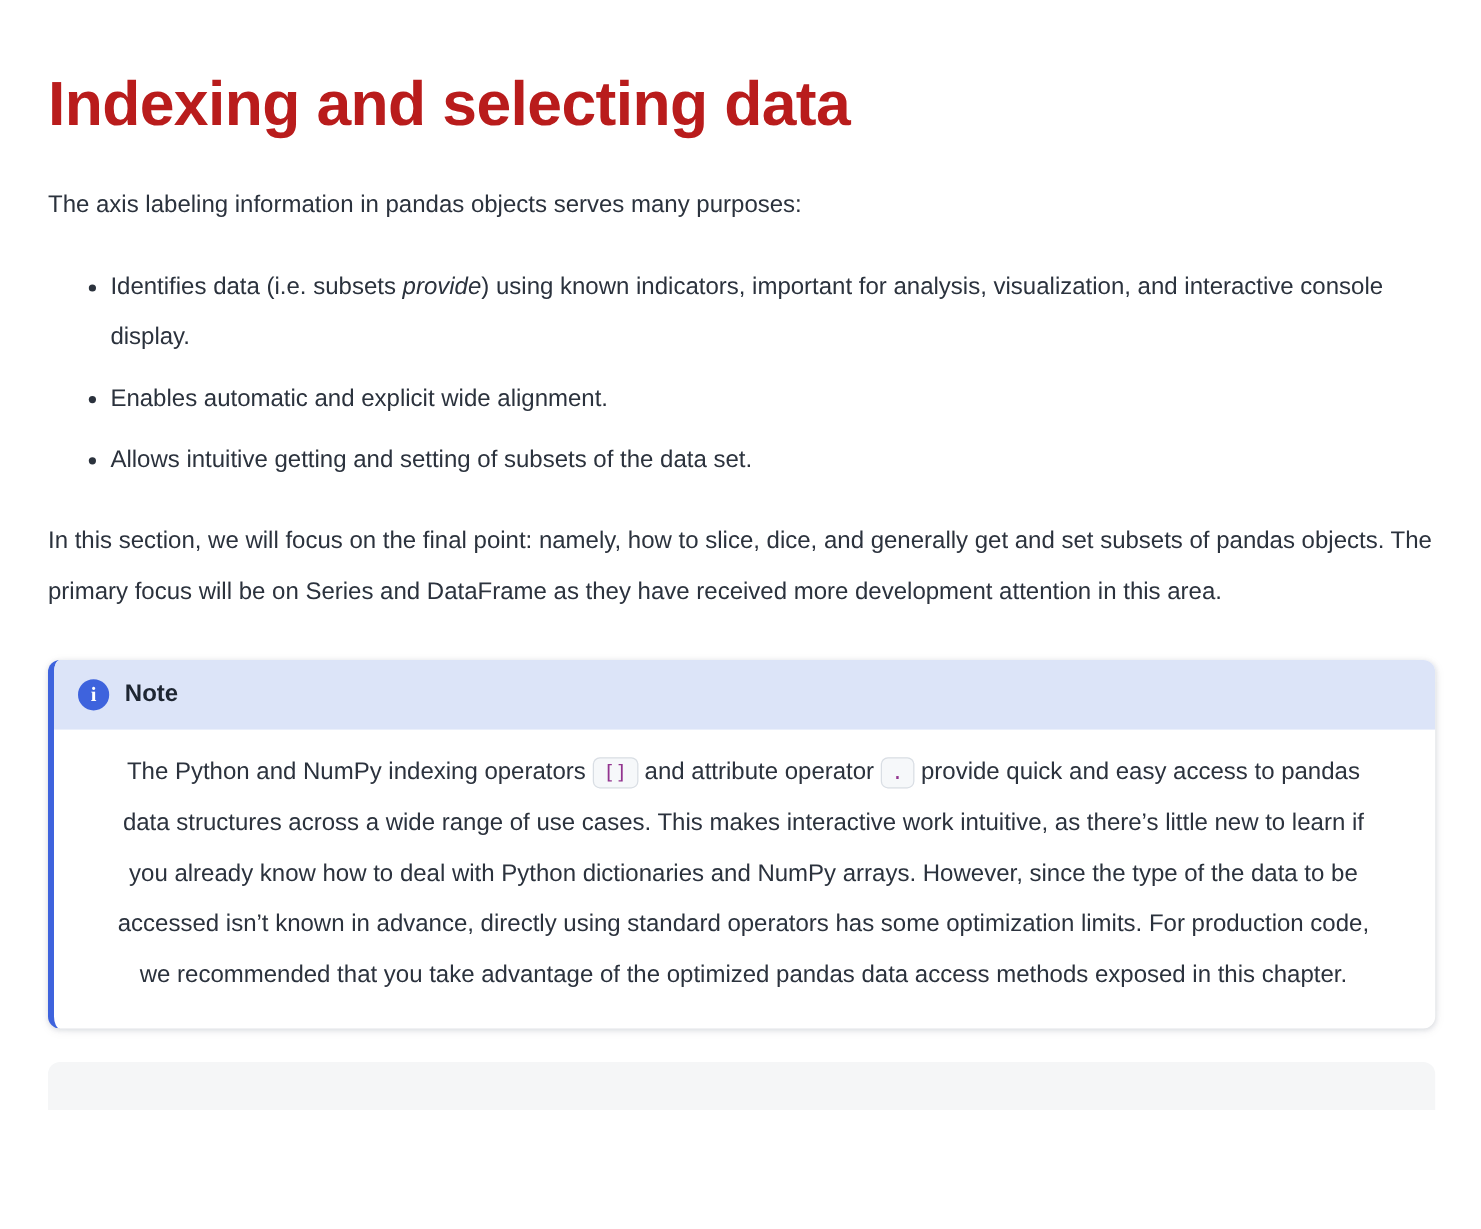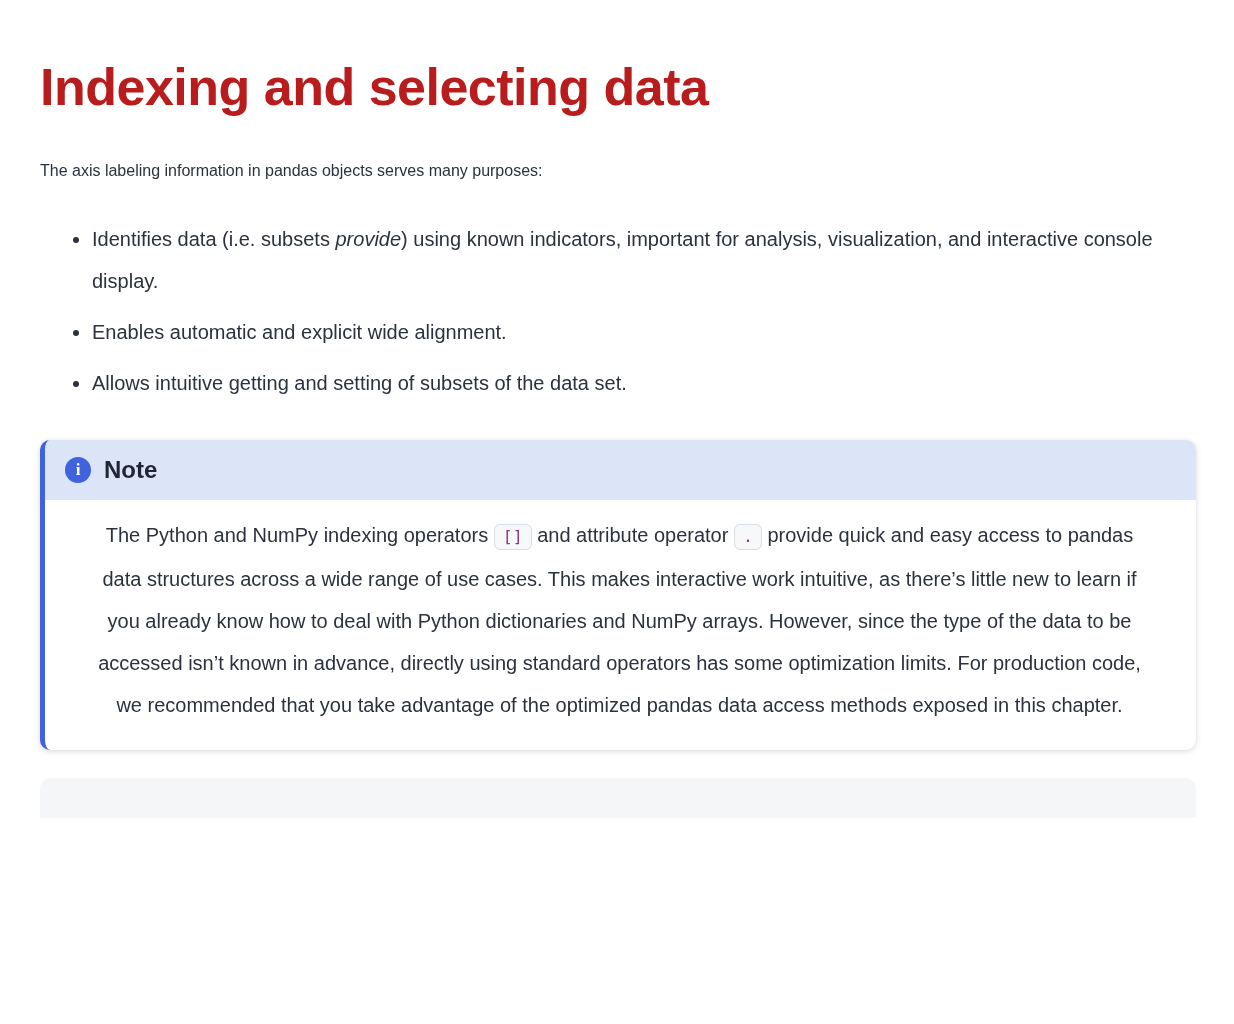--- a/index.html
+++ b/index.html
@@ -17,21 +17,21 @@
   h1.page-title {
     margin-top: 58px;
     font-size: 52px;
     line-height: 1.15;
     font-weight: 600;
     letter-spacing: -0.5px;
     color: #b91c1c;
   }
   p.intro {
     margin-top: 32px;
-    font-size: 16px;
+    font-size: 20px;
     line-height: 42px;
   }
   ul.purpose-list {
     margin-top: 26px;
     padding-left: 52px;
     list-style: disc;
   }
   ul.purpose-list li {
     font-size: 20px;
     line-height: 42px;
@@ -70,21 +70,21 @@
     display: flex;
     align-items: center;
     justify-content: center;
     font-family: "Liberation Serif", serif;
     font-weight: 700;
     font-size: 17px;
     line-height: 1;
     flex: 0 0 auto;
   }
   .note-title {
-    font-size: 24px;
+    font-size: 20px;
     font-weight: 700;
     color: #1e2632;
   }
   .note-body {
     padding: 14px 52px 24px 50px;
     font-size: 20px;
     line-height: 42px;
     text-align: center;
   }
   code.inline-code {
@@ -119,20 +119,21 @@
       <span>Identifies data (i.e. subsets </span><em class="inline-em">provide</em><span>) using known indicators, important for analysis, visualization, and interactive console display.</span>
     </li>
     <li>
       <span>Enables automatic and explicit wide alignment.</span>
     </li>
     <li>
       <span>Allows intuitive getting and setting of subsets of the data set.</span>
     </li>
   </ul>
 
+  <p class="section-paragraph">In this section, we will focus on the final point: namely, how to slice, dice, and generally get and set subsets of pandas objects. The primary focus will be on Series and DataFrame as they have received more development attention in this area.</p>
 
   <div class="note">
     <div class="note-header">
       <span class="note-icon">i</span>
       <span class="note-title">Note</span>
     </div>
     <div class="note-body">
       <span>The Python and NumPy indexing operators </span><code class="inline-code">[]</code><span> and attribute operator </span><code class="inline-code">.</code><span> provide quick and easy access to pandas data structures across a wide range of use cases. This makes interactive work intuitive, as there’s little new to learn if you already know how to deal with Python dictionaries and NumPy arrays. However, since the type of the data to be accessed isn’t known in advance, directly using standard operators has some optimization limits. For production code, we recommended that you take advantage of the optimized pandas data access methods exposed in this chapter.</span>
     </div>
   </div>

